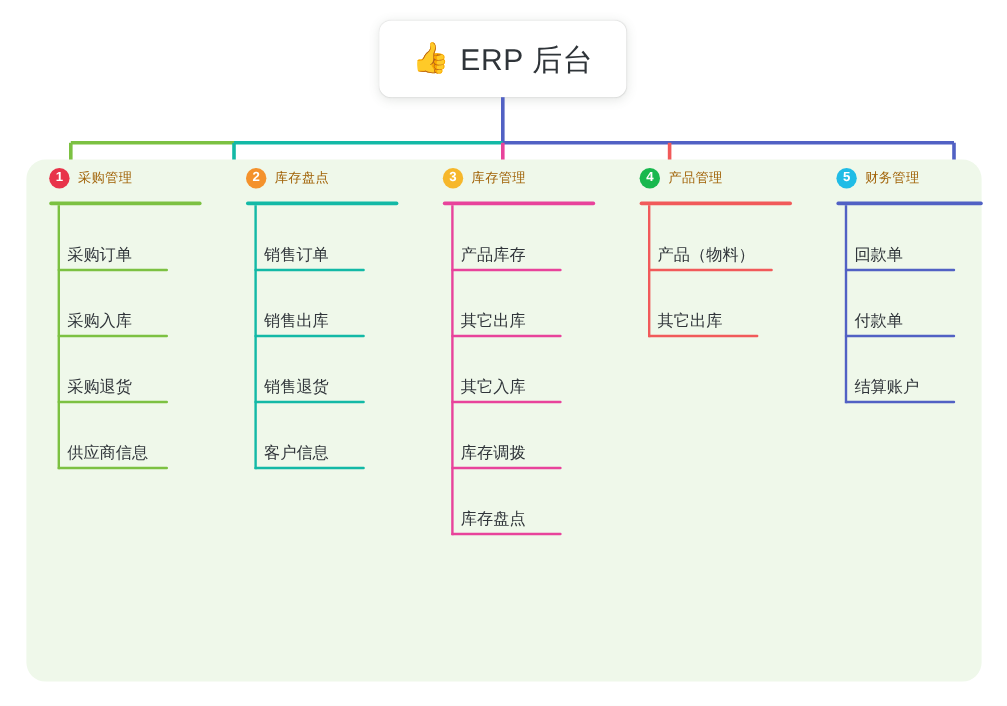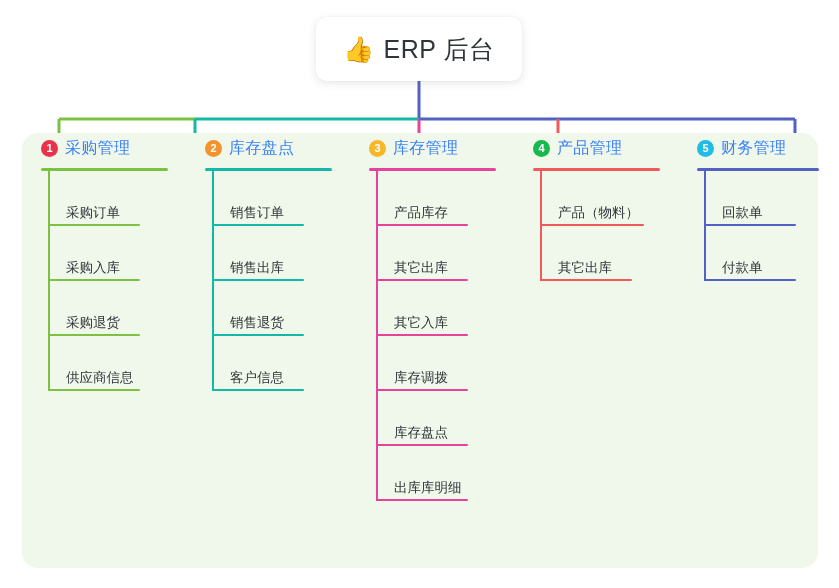--- a/index.html
+++ b/index.html
@@ -96,22 +96,22 @@
     border-radius: 50%;
     color: #ffffff;
     font-size: 11px;
     line-height: 17px;
     text-align: center;
     font-weight: 700;
     flex: 0 0 auto;
     display: inline-block;
   }
   .col-title {
-    font-size: 16px;
-    color: #3b82f6;
+    font-size: 11px;
+    color: #a16207;
     font-weight: 400;
     letter-spacing: .3px;
     text-align: right;
   }
   .col-rule {
     height: 3px;
     margin-left: 19px;
     border-radius: 2px;
     margin-top: 5px;
   }
@@ -128,21 +128,21 @@
     bottom: 0;
     width: 2px;
     background: currentColor;
   }
   .item {
     position: relative;
     height: 55px;
     box-sizing: border-box;
     display: flex;
     align-items: flex-end;
-    padding-left: 16px;
+    padding-left: 6px;
     padding-bottom: 4px;
     margin-left: 0;
   }
   .item .item-underline {
     position: absolute;
     left: 0;
     bottom: 0;
     height: 2px;
     width: 92px;
     border-radius: 1px;
@@ -252,24 +252,20 @@
             <span class="item-underline" style="background: rgb(232, 67, 155); width: 92px;"></span>
           </div>
           <div class="item">
             <span class="item-label">库存调拨</span>
             <span class="item-underline" style="background: rgb(232, 67, 155); width: 92px;"></span>
           </div>
           <div class="item">
             <span class="item-label">库存盘点</span>
             <span class="item-underline" style="background: rgb(232, 67, 155); width: 92px;"></span>
           </div>
-          <div class="item">
-            <span class="item-label">出库库明细</span>
-            <span class="item-underline" style="background: rgb(232, 67, 155); width: 92px;"></span>
-          </div>
         </div>
       </div>
       <div class="column" style="position: absolute; left: 492px; top: 0px; width: 164px; color: rgb(241, 90, 90);">
         <div class="col-head">
           <span class="badge" style="background: rgb(24, 184, 78);">4</span>
           <span class="col-title">产品管理</span>
         </div>
         <div class="col-rule" style="background: rgb(241, 90, 90); width: 127px;"></div>
         <div class="items" style="color: rgb(241, 90, 90); text-align: center;">
           <div class="item">
@@ -290,17 +286,21 @@
         <div class="col-rule" style="background: rgb(81, 97, 196); width: 122px;"></div>
         <div class="items" style="color: rgb(81, 97, 196); font-family: Liberation Serif, serif;">
           <div class="item">
             <span class="item-label">回款单</span>
             <span class="item-underline" style="background: rgb(81, 97, 196); width: 92px;"></span>
           </div>
           <div class="item">
             <span class="item-label">付款单</span>
             <span class="item-underline" style="background: rgb(81, 97, 196); width: 92px;"></span>
           </div>
+          <div class="item">
+            <span class="item-label">结算账户</span>
+            <span class="item-underline" style="background: rgb(81, 97, 196); width: 92px;"></span>
+          </div>
         </div>
       </div>
     </div>
 
 </div>
 
 </body></html>

